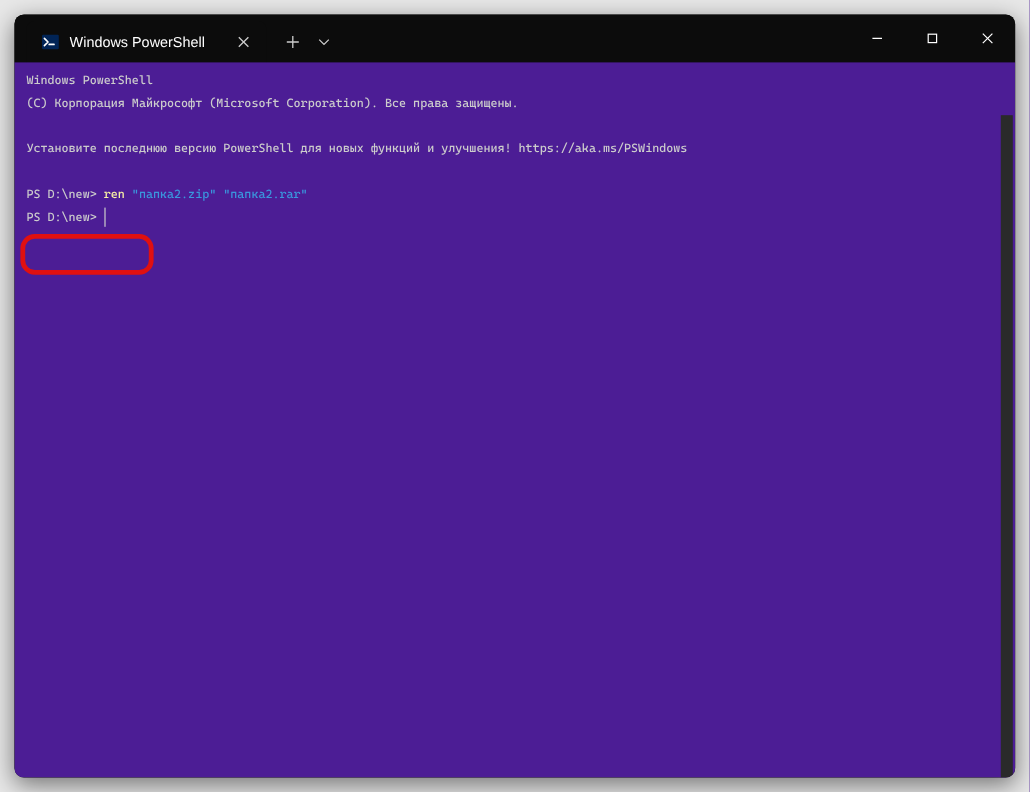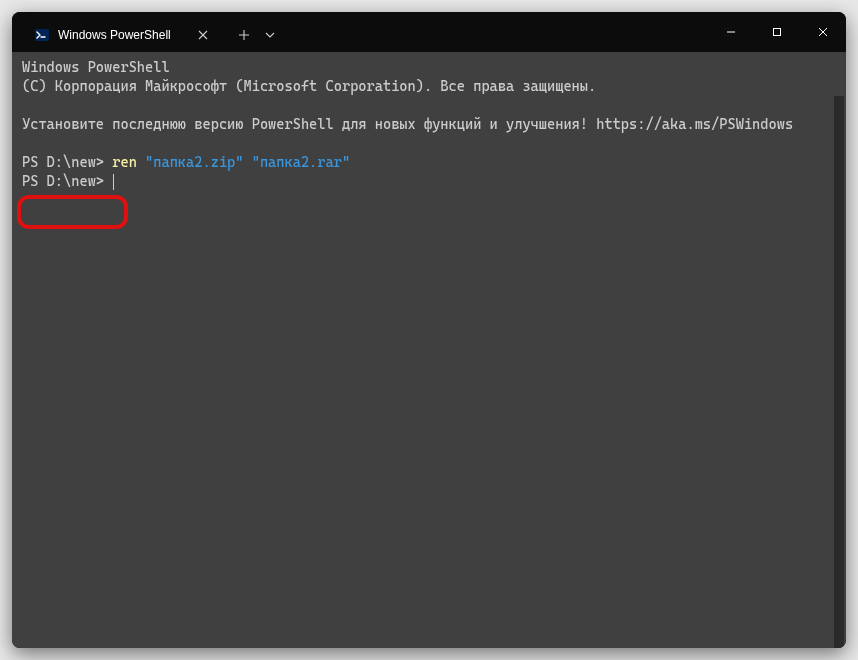--- a/index.html
+++ b/index.html
@@ -106,24 +106,24 @@
     width: 46px;
     height: 40px;
     display: inline-flex;
     align-items: center;
     justify-content: center;
     color: #ffffff;
     cursor: pointer;
   }
   .terminal {
     flex: 1;
-    background: #404040;
+    background: #4c1d95;
     padding: 6px 10px 6px 10px;
     font-family: "Cascadia Mono", "Consolas", monospace;
-    font-size: 14px;
+    font-size: 10px;
     line-height: 19px;
     color: #cccccc;
     overflow: hidden;
     position: relative;
     white-space: pre-wrap;
     word-break: break-all;
   }
   .scrollbar {
     position: absolute;
     right: 2px;

